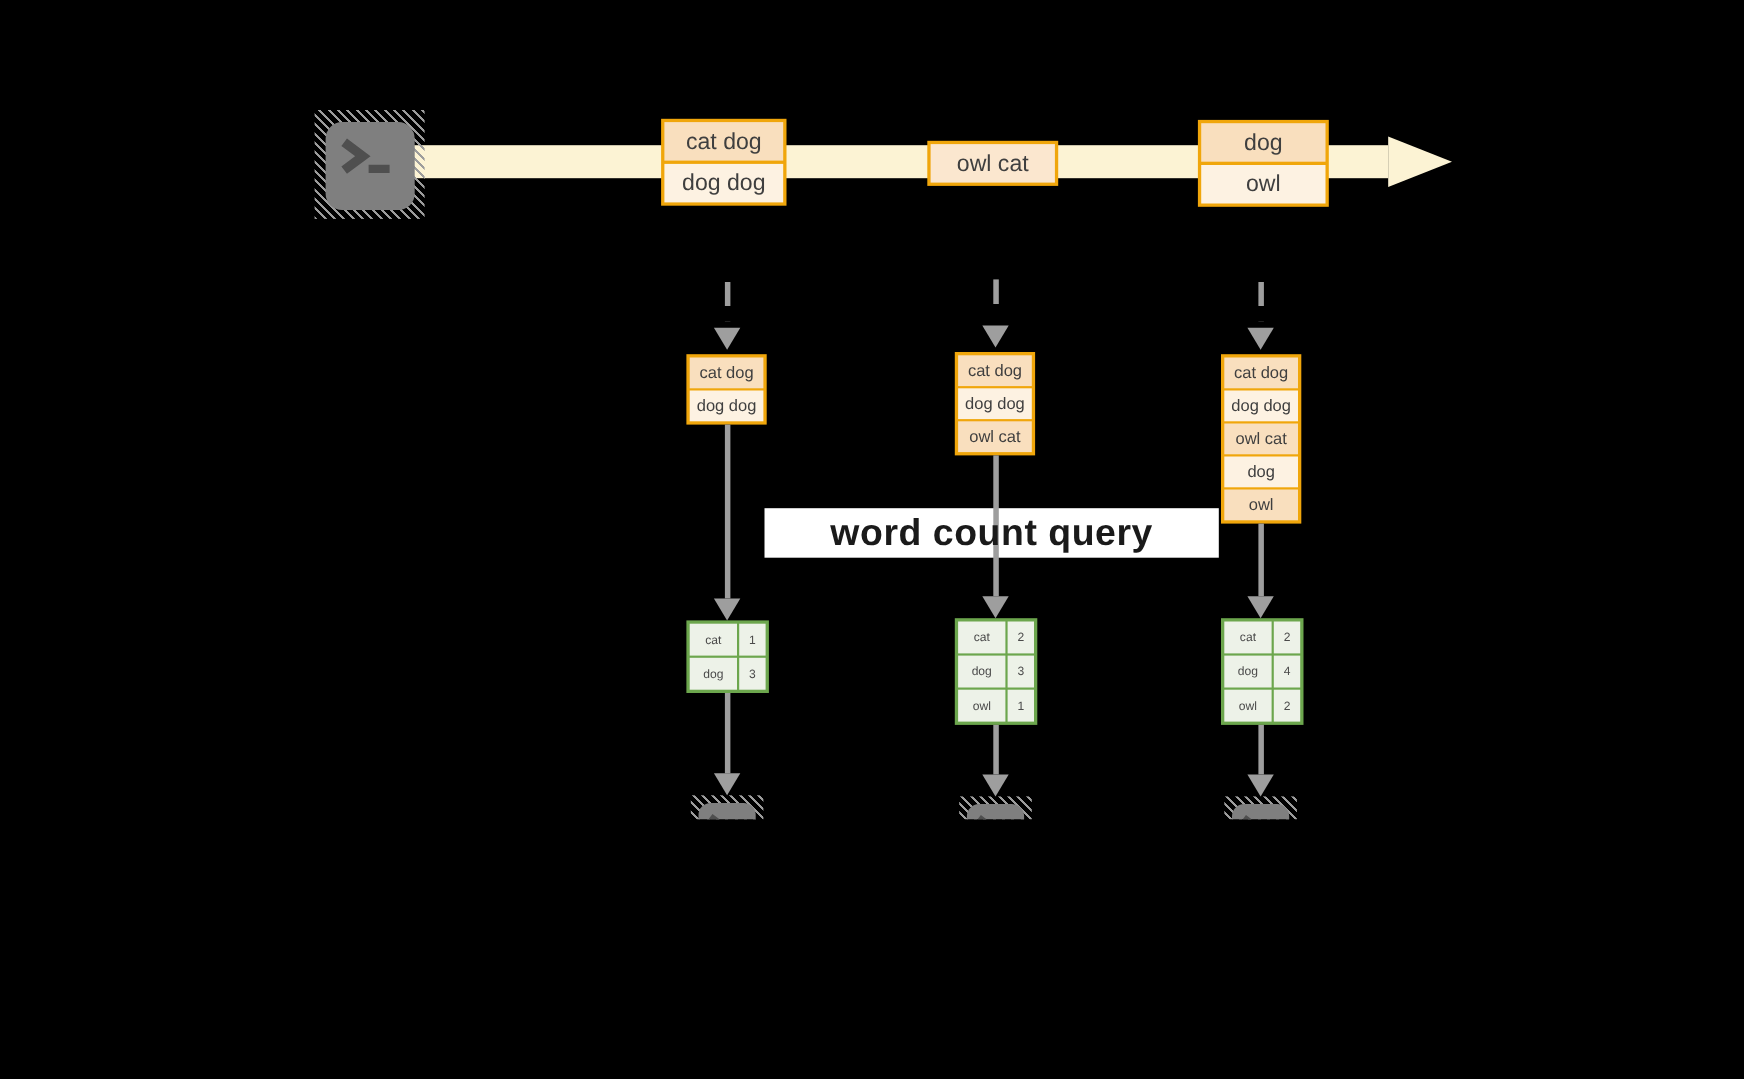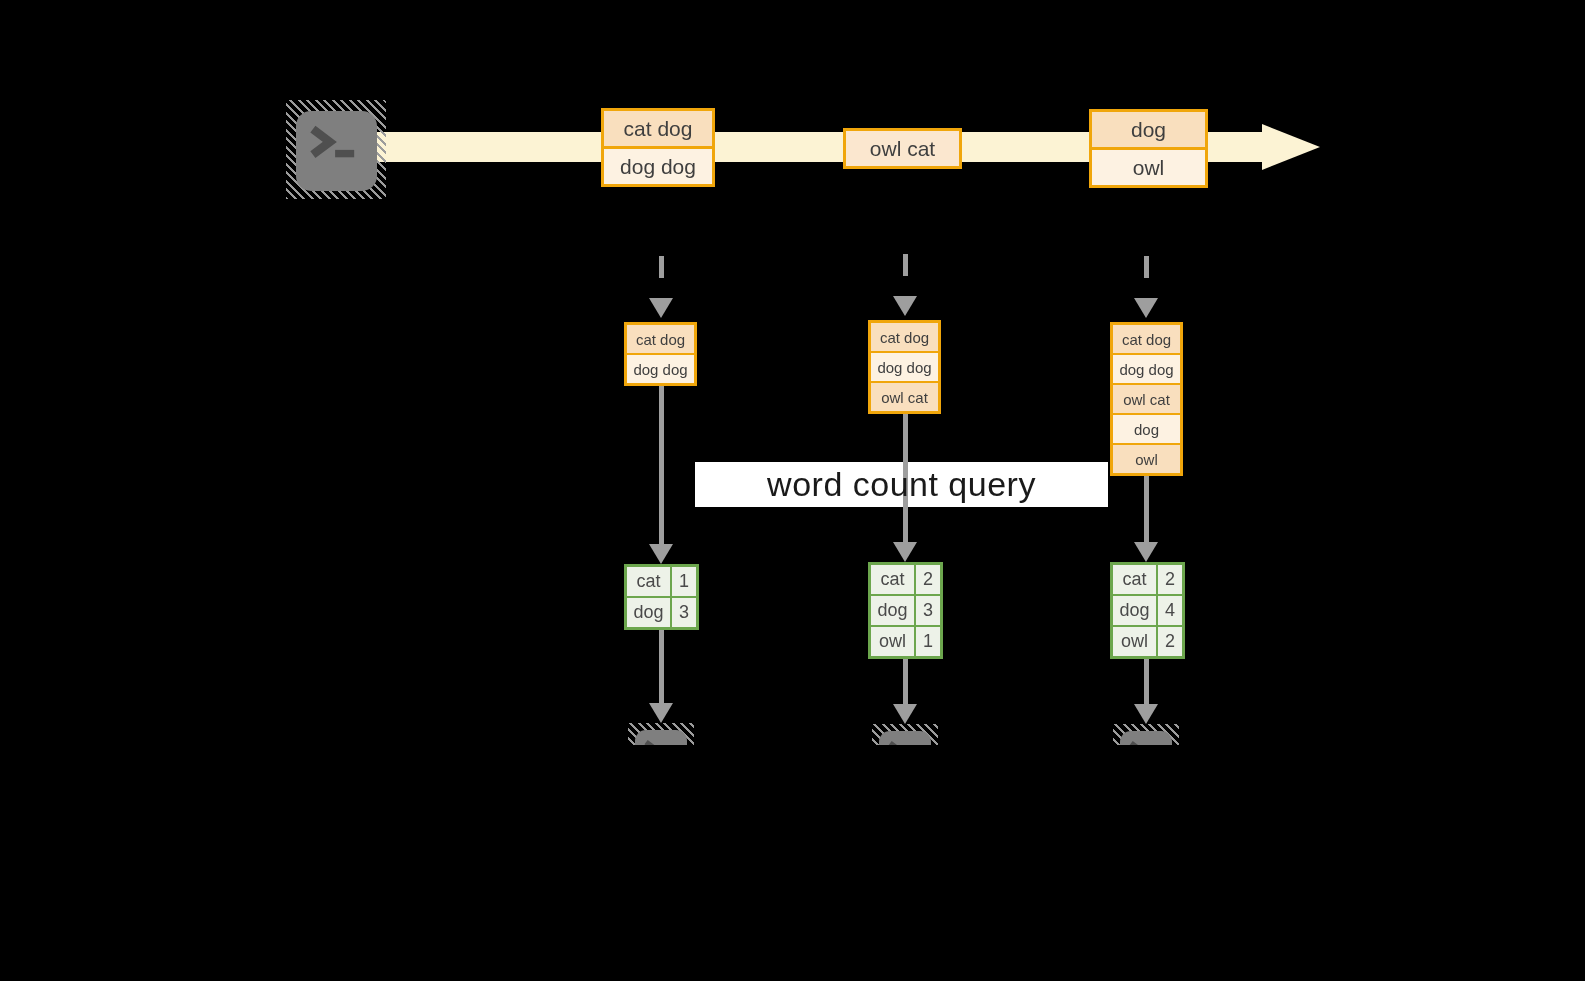--- a/index.html
+++ b/index.html
@@ -22,31 +22,31 @@
   .record{width:114px;}
   .record .row{font-size:21px;height:35px;}
   .record.wide{width:119px;}
   .buffer{width:73px;gap:2px;}
   .buffer .row{font-size:15px;height:28px;}
 
   
   .gtable{background:#6CA64D;display:grid;grid-template-columns:1fr 24px;gap:2px;padding:3px;
           width:75px;z-index:3;box-sizing:border-box;}
   .gtable .cell{background:#EDF2E8;display:flex;align-items:center;justify-content:center;
-                color:#4A4A4A;font-size:18px;height:29px;}
+                color:#4A4A4A;font-size:11px;height:29px;}
 
   
   .vline{width:5px;background:#9E9E9E;z-index:4;}
   .vdash{width:5px;background:repeating-linear-gradient(180deg,#9E9E9E 0 22px,transparent 22px 36px);z-index:4;}
   .head-down{width:0;height:0;border-left:12px solid transparent;border-right:12px solid transparent;
              border-top:20px solid #9E9E9E;z-index:4;}
 
   
   .qbox{background:#FFFFFF;z-index:2;}
-  .qtext{display:flex;align-items:center;justify-content:center;font-size:34px;font-weight:400;
+  .qtext{display:flex;align-items:center;justify-content:center;font-size:34px;font-weight:700;
          color:#1A1A1A;letter-spacing:.5px;z-index:5;}
 
   
   .term{background:repeating-linear-gradient(45deg,#9C9C9C 0 2px,transparent 2px 6px);z-index:3;}
   .term-body{position:absolute;background:#7F7F7F;}
   .term-body svg{position:absolute;}
   .term-big .term-body{inset:11px 9px 8px 10px;border-radius:15px;}
   .term-sm  .term-body{inset:7px;border-radius:11px;}
 </style>
 </head>

